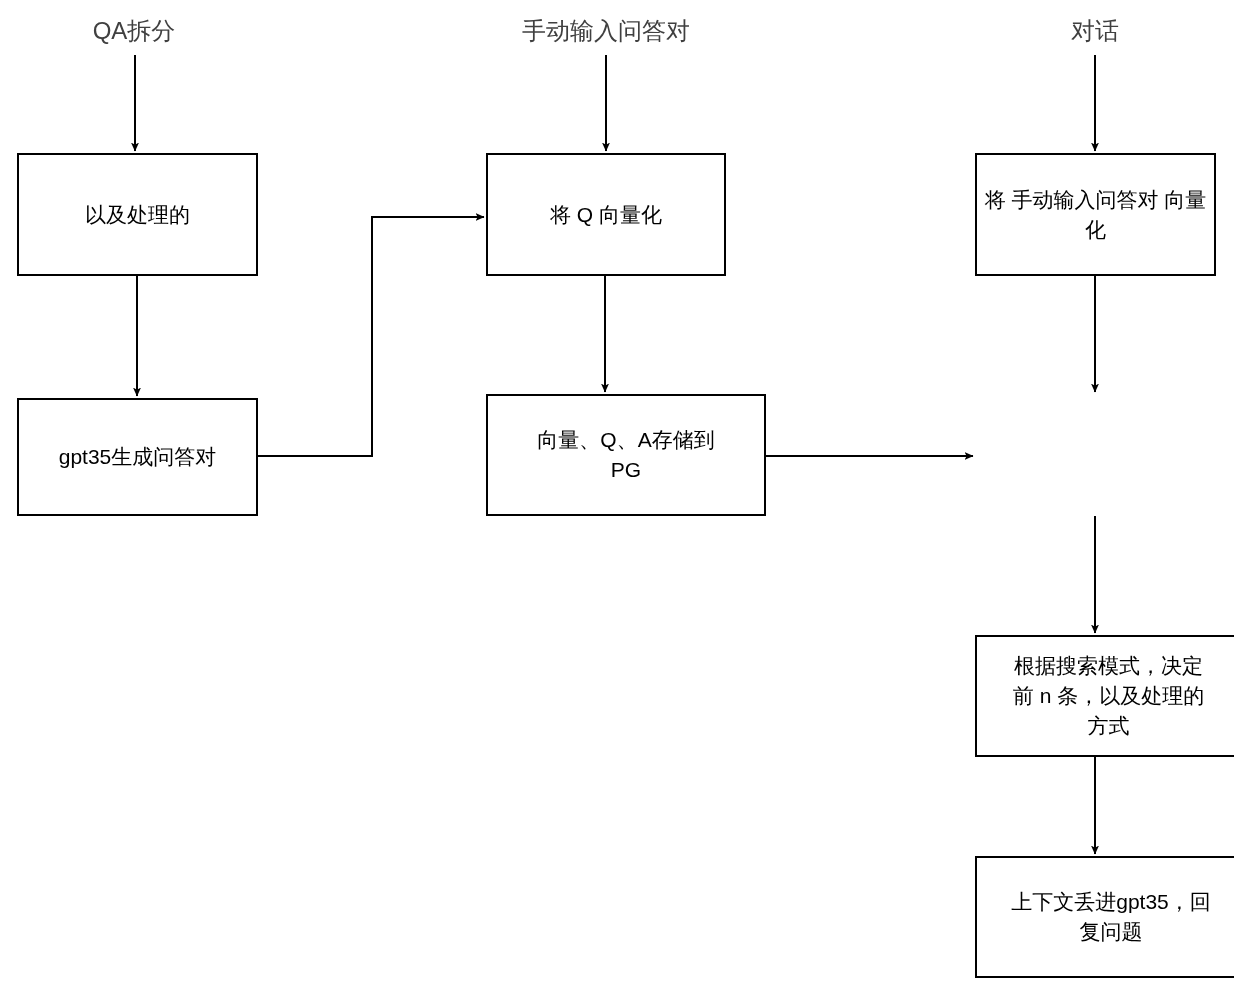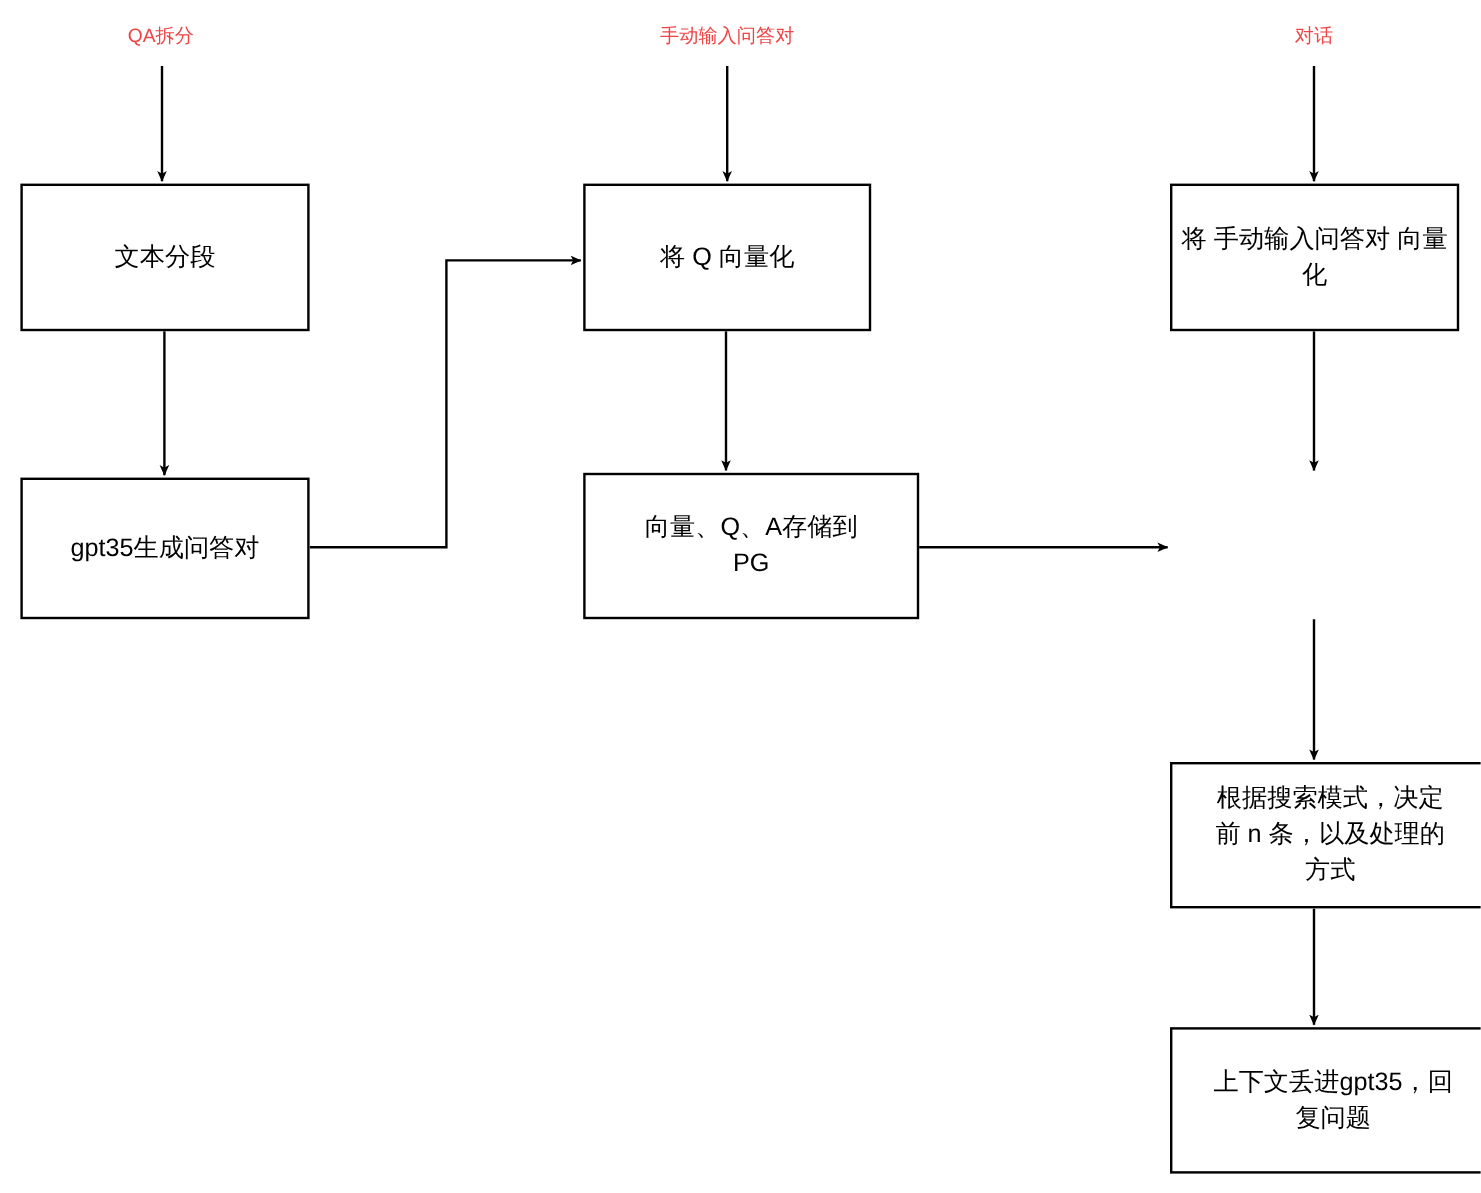--- a/index.html
+++ b/index.html
@@ -34,22 +34,22 @@
     justify-content: center;
     text-align: center;
     color: #000000;
     font-size: 21px;
     line-height: 30px;
     white-space: pre-line;
     padding: 0 4px;
   }
   .edge-label {
     position: absolute;
-    color: #ef4444;
-    font-size: 16px;
+    color: #404040;
+    font-size: 24px;
     line-height: 26px;
     text-align: center;
     white-space: nowrap;
     transform: translateX(-50%);
   }
 </style>
 </head>
 <body>
 
 <div id="canvas">
@@ -82,21 +82,21 @@
 
     <line x1="1095" y1="516" x2="1095" y2="633" stroke="#000000" stroke-width="2" marker-end="url(#arrowhead)"></line>
 
     <line x1="1095" y1="757" x2="1095" y2="854" stroke="#000000" stroke-width="2" marker-end="url(#arrowhead)"></line>
   </svg>
 
   <div class="edge-label" style="left:134px; top:18px;">QA拆分</div>
   <div class="edge-label" style="left:606px; top:18px;">手动输入问答对</div>
   <div class="edge-label" style="left:1095px; top:18px;">对话</div>
 
-  <div class="node" style="left:17px; top:153px; width:241px; height:123px;">文本分段</div>
+  <div class="node" style="left:17px; top:153px; width:241px; height:123px;">以及处理的</div>
 
   <div class="node" style="left:17px; top:398px; width:241px; height:118px;">gpt35生成问答对</div>
 
   <div class="node" style="left:486px; top:153px; width:240px; height:123px;">将 Q 向量化</div>
 
   <div class="node" style="left:486px; top:394px; width:280px; height:122px;">向量、Q、A存储到
 PG</div>
 
   <div class="node" style="left:975px; top:153px; width:241px; height:123px;">将 手动输入问答对 向量
 化</div>

